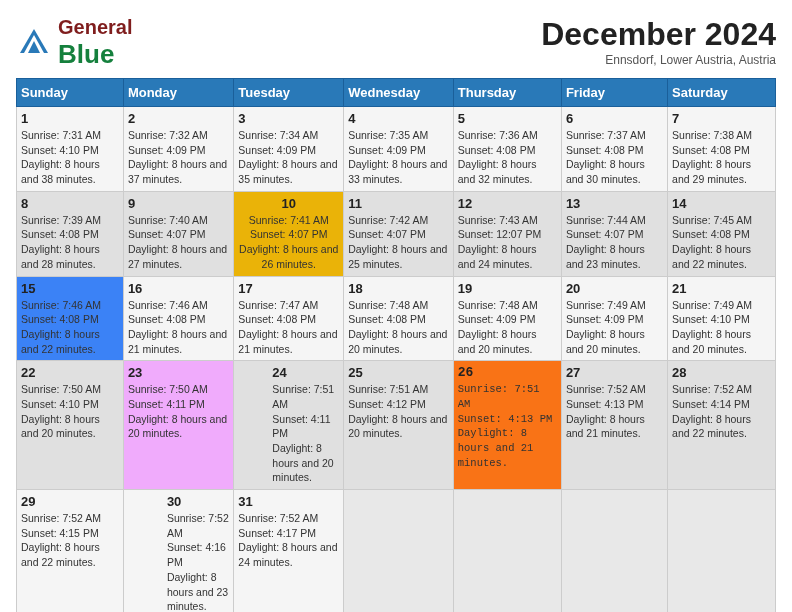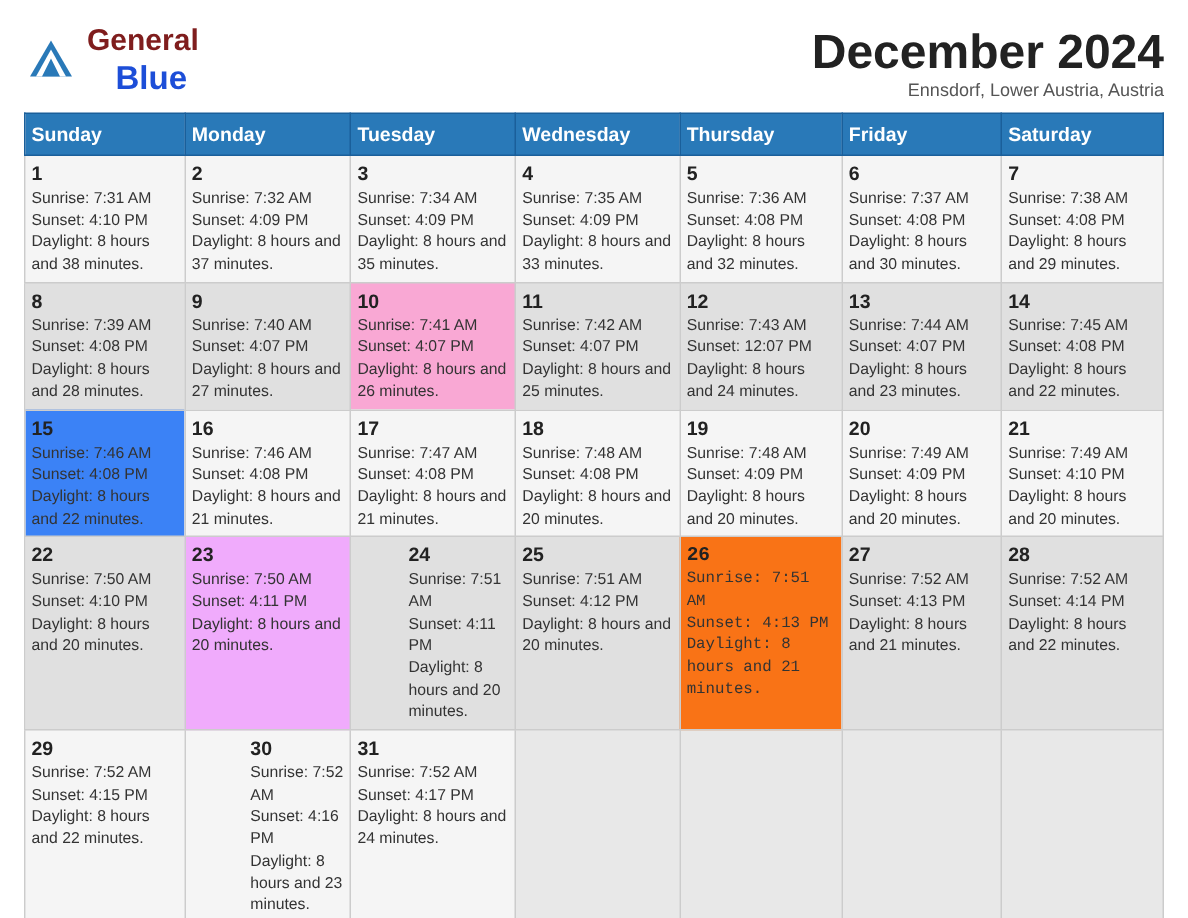--- a/index.html
+++ b/index.html
@@ -97,21 +97,21 @@
     <div class="logo-wrapper">
       <div class="logo-icon">
         <svg width="36" height="36" viewBox="0 0 36 36">
           <polygon points="18,4 32,28 4,28" fill="#2979b8"></polygon>
           <polygon points="18,10 28,28 8,28" fill="#fff"></polygon>
           <polygon points="18,16 24,28 12,28" fill="#2979b8"></polygon>
         </svg>
       </div>
       <div>
         <div style="font-size:20px;font-weight:bold;color:#333;">
-          <span style="color:#7f1d1d;">General</span><br><span style="color:#1d4ed8;font-size:22px;margin-left:19px;">Blue</span>
+          <span style="color:#7f1d1d;">General</span><br><span style="color:#15803d;font-size:26px;">Blue</span>
         </div>
       </div>
     </div>
   </div>
   <div class="title-block">
     <h1>December 2024</h1>
     <h2>Ennsdorf, Lower Austria, Austria</h2>
   </div>
 </div>
 
@@ -178,21 +178,21 @@
           <div class="day-info" style="white-space: pre-line;">Sunrise: 7:39 AM
 Sunset: 4:08 PM
 Daylight: 8 hours and 28 minutes.</div>
         </td>
         <td style="background: rgb(224, 224, 224);">
           <span class="day-num">9</span>
           <div class="day-info" style="white-space: pre-line;">Sunrise: 7:40 AM
 Sunset: 4:07 PM
 Daylight: 8 hours and 27 minutes.</div>
         </td>
-        <td style="background: #f9a8d4;">
+        <td style="background: #eab308; text-align: center;">
           <span class="day-num">10</span>
           <div class="day-info" style="white-space: pre-line;">Sunrise: 7:41 AM
 Sunset: 4:07 PM
 Daylight: 8 hours and 26 minutes.</div>
         </td>
         <td style="background: rgb(224, 224, 224);">
           <span class="day-num">11</span>
           <div class="day-info" style="white-space: pre-line;">Sunrise: 7:42 AM
 Sunset: 4:07 PM
 Daylight: 8 hours and 25 minutes.</div>

